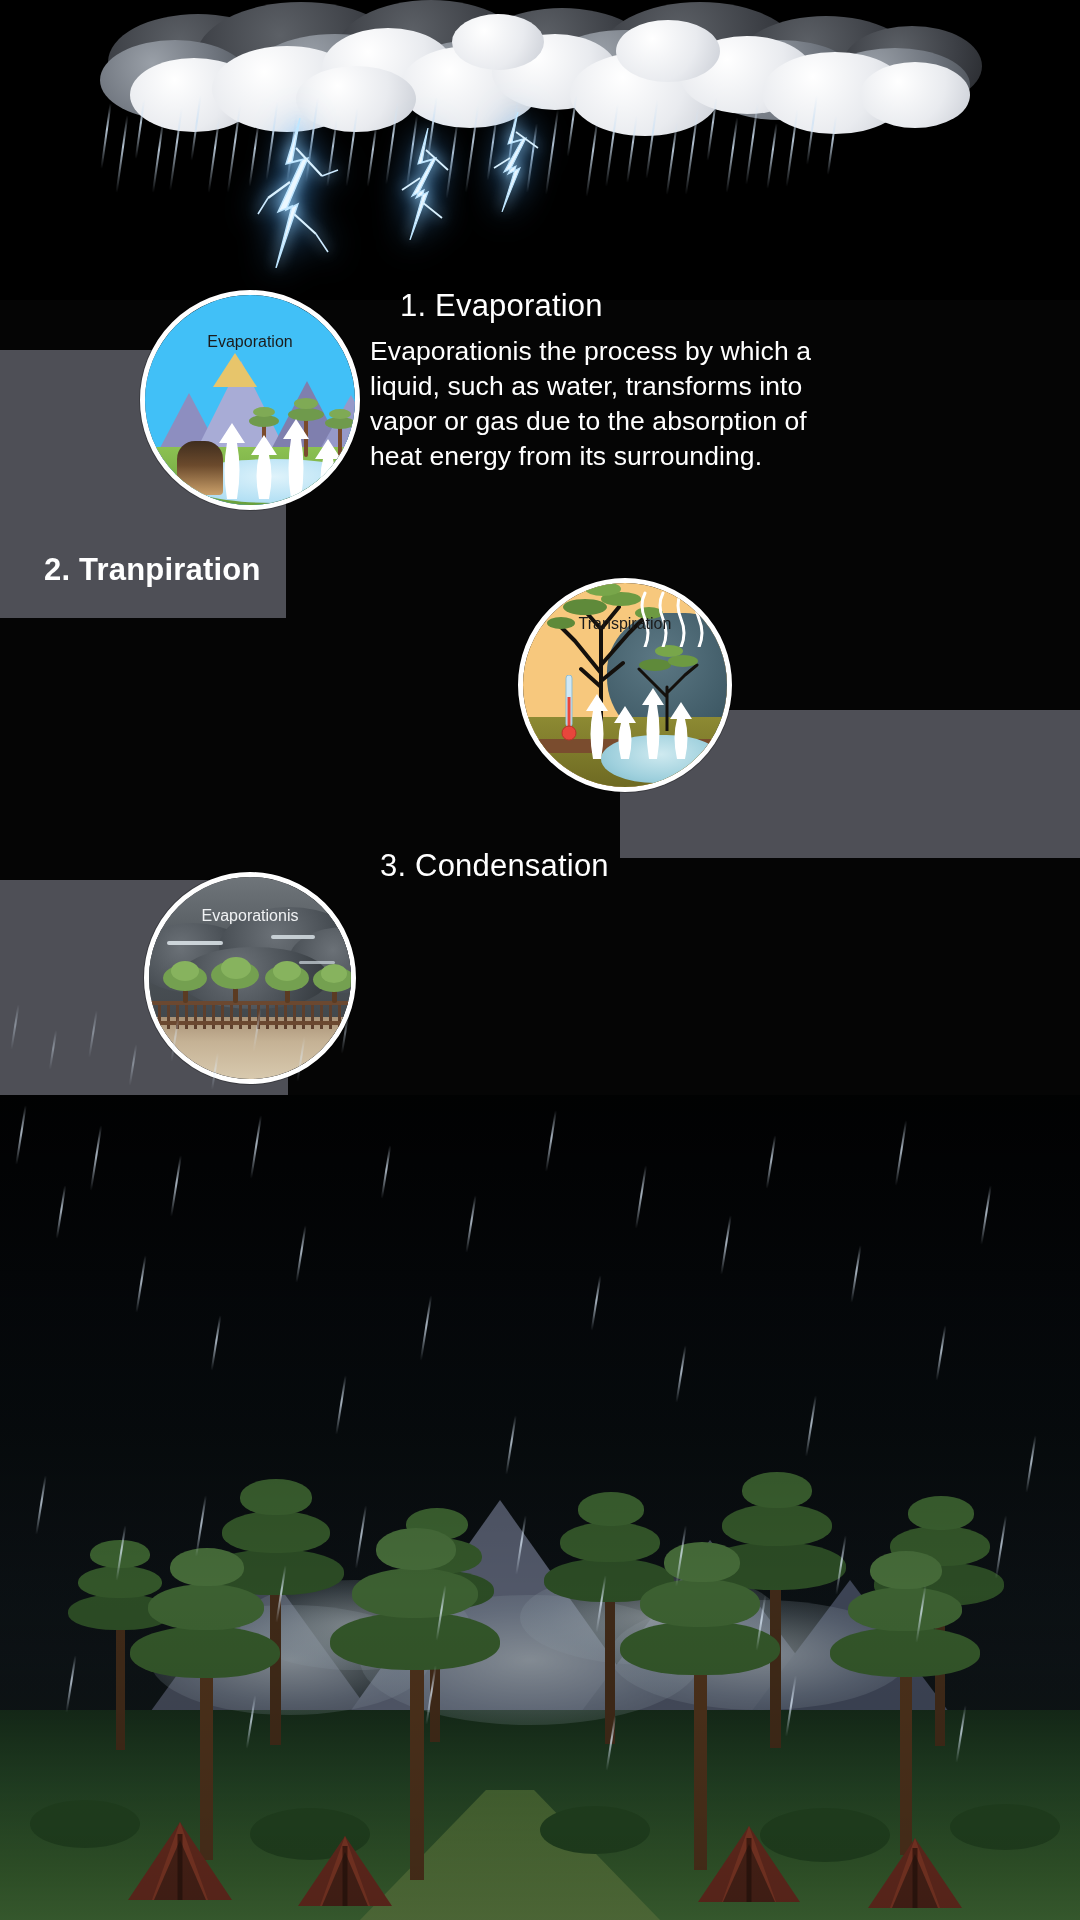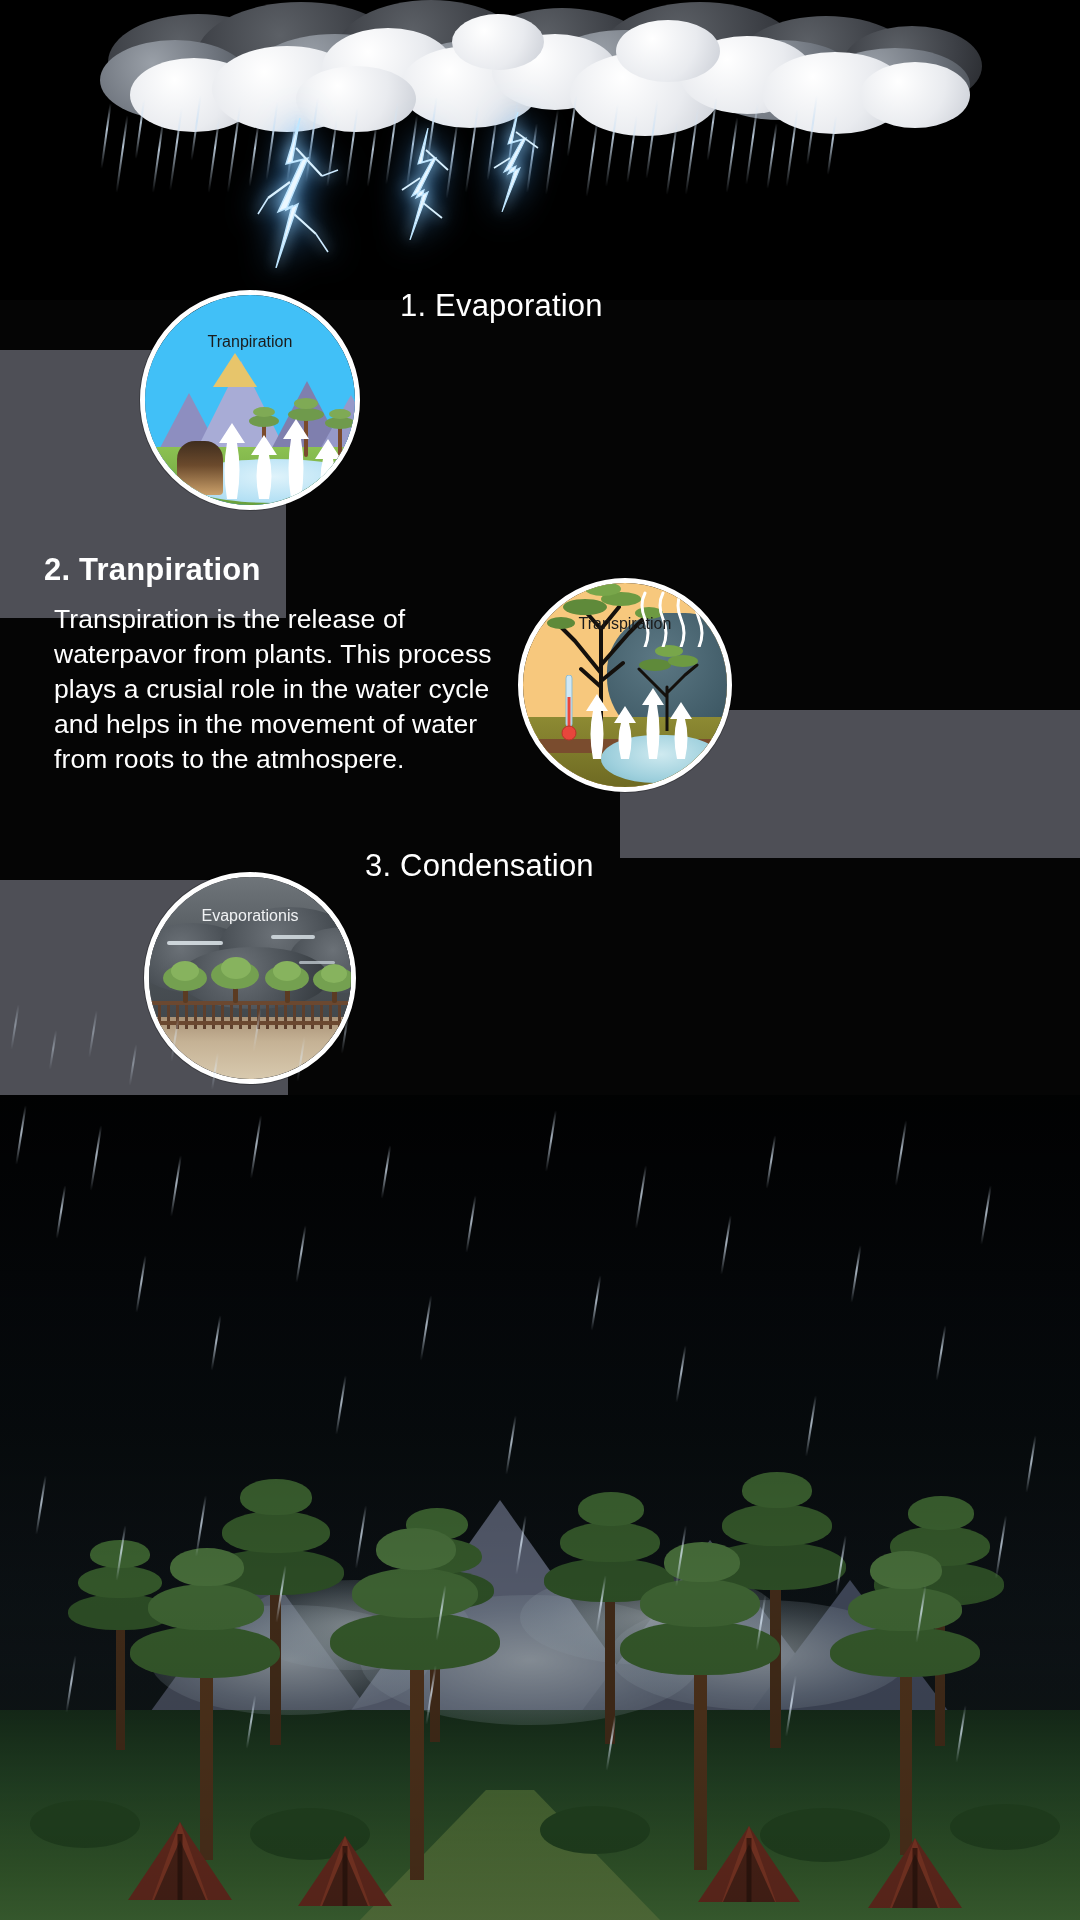--- a/index.html
+++ b/index.html
@@ -244,24 +244,25 @@
                 border-radius:18px 18px 4px 4px;"></div>
 
     <svg style="position:absolute; left:62px; bottom:6px;" width="150" height="115" viewBox="0 0 150 115">
       <g fill="#ffffff">
         <path d="M20 115 q-5 -30 0 -56 l-8 0 l13 -20 l13 20 l-8 0 q5 26 0 56 z"></path>
         <path d="M52 115 q-5 -24 0 -44 l-8 0 l13 -20 l13 20 l-8 0 q5 20 0 44 z"></path>
         <path d="M84 115 q-5 -32 0 -60 l-8 0 l13 -20 l13 20 l-8 0 q5 28 0 60 z"></path>
         <path d="M116 115 q-5 -22 0 -40 l-8 0 l13 -20 l13 20 l-8 0 q5 18 0 40 z"></path>
       </g>
     </svg>
-    <div class="circ-label" style="top:38px;">Tranpiration</div>
+    <div class="circ-label" style="top:38px;">Evaporation</div>
   </div>
 
   <div class="sec-h" style="left:364px; top:288px;margin-left:36px;">1. Evaporation</div>
+  <div class="sec-p" style="left:370px; top:334px; width:464px;">Evaporationis the process by which a liquid, such as water, transforms into vapor or gas due to the absorption of heat energy from its surrounding.</div>
 
   <div class="band b2"></div>
   <div class="band b2mask"></div>
 
   <div class="circ" style="left:518px; top:578px; width:214px; height:214px;">
     <div class="tr-sky"></div>
     <div class="tr-rocks"></div>
     <div class="tr-ground"></div>
     <div style="position:absolute; left:0; bottom:34px; width:100%; height:14px; background:#7a4c2e;"></div>
     <div class="tr-water"></div>
@@ -302,21 +303,20 @@
         <path d="M8 56 q6 -14 0 -28 q-6 -14 0 -26"></path>
         <path d="M26 56 q6 -14 0 -28 q-6 -14 0 -26"></path>
         <path d="M44 56 q6 -14 0 -28 q-6 -14 0 -26"></path>
         <path d="M62 56 q6 -14 0 -28 q-6 -14 0 -26"></path>
       </g>
     </svg>
     <div class="circ-label" style="top:32px;">Transpiration</div>
   </div>
 
   <div class="sec-h" style="left:44px; top:552px;font-weight:bold;">2. Tranpiration</div>
-  <div class="sec-p" style="left:54px; top:602px; width:470px;">Transpiration is the release of waterpavor from plants. This process plays a crusial role in the water cycle and helps in the movement of water from roots to the atmhospere.</div>
 
   <div class="band b3b"></div>
 
   <div class="circ" style="left:144px; top:872px; width:212px; height:212px;">
     <div class="cd-sky"></div>
     <div class="cd-cloud" style="left:-16px; top:46px; width:120px; height:70px;"></div>
     <div class="cd-cloud" style="left:70px;  top:30px; width:140px; height:80px;"></div>
     <div class="cd-cloud" style="left:140px; top:50px; width:110px; height:66px;"></div>
     <div class="cd-cloud" style="left:30px;  top:70px; width:150px; height:62px;"></div>
 
@@ -346,21 +346,21 @@
     </div>
     <div class="tree" style="left:164px; bottom:76px; width:42px;height:40px;">
       <div class="trunk" style="left:19px; bottom:0; width:5px;height:15px; background:#5b3b22;"></div>
       <div class="foliage" style="left:0;  bottom:11px; width:42px;height:25px; background:#74a050;"></div>
       <div class="foliage" style="left:8px; bottom:20px; width:26px;height:19px; background:#87b35e;"></div>
     </div>
 
     <div class="circ-label" style="top:30px; color:#f0f2f4;">Evaporationis</div>
   </div>
 
-  <div class="sec-h" style="left:365px; top:848px;">3. Condensation</div>
+  <div class="sec-h" style="left:380px; top:848px;">3. Condensation</div>
 
   <div class="forest">
     <div class="f-sky"></div>
 
     <div class="f-mtn" style="left:130px; bottom:180px; width:0;height:0;border-left:130px solid transparent;border-right:130px solid transparent;border-bottom:180px solid #5c6478;"></div>
     <div class="f-mtn" style="left:330px; bottom:180px; width:0;height:0;border-left:170px solid transparent;border-right:170px solid transparent;border-bottom:240px solid #747d95;"></div>
     <div class="f-mtn" style="left:560px; bottom:180px; width:0;height:0;border-left:150px solid transparent;border-right:150px solid transparent;border-bottom:200px solid #626b82;"></div>
     <div class="f-mtn" style="left:730px; bottom:180px; width:0;height:0;border-left:120px solid transparent;border-right:120px solid transparent;border-bottom:160px solid #566078;"></div>
 
     <div class="f-ground"></div>

